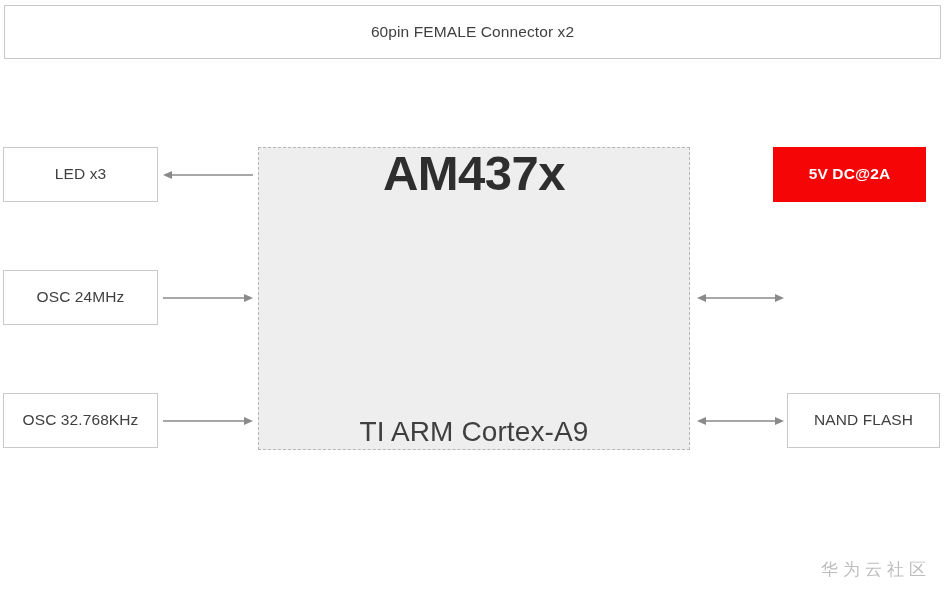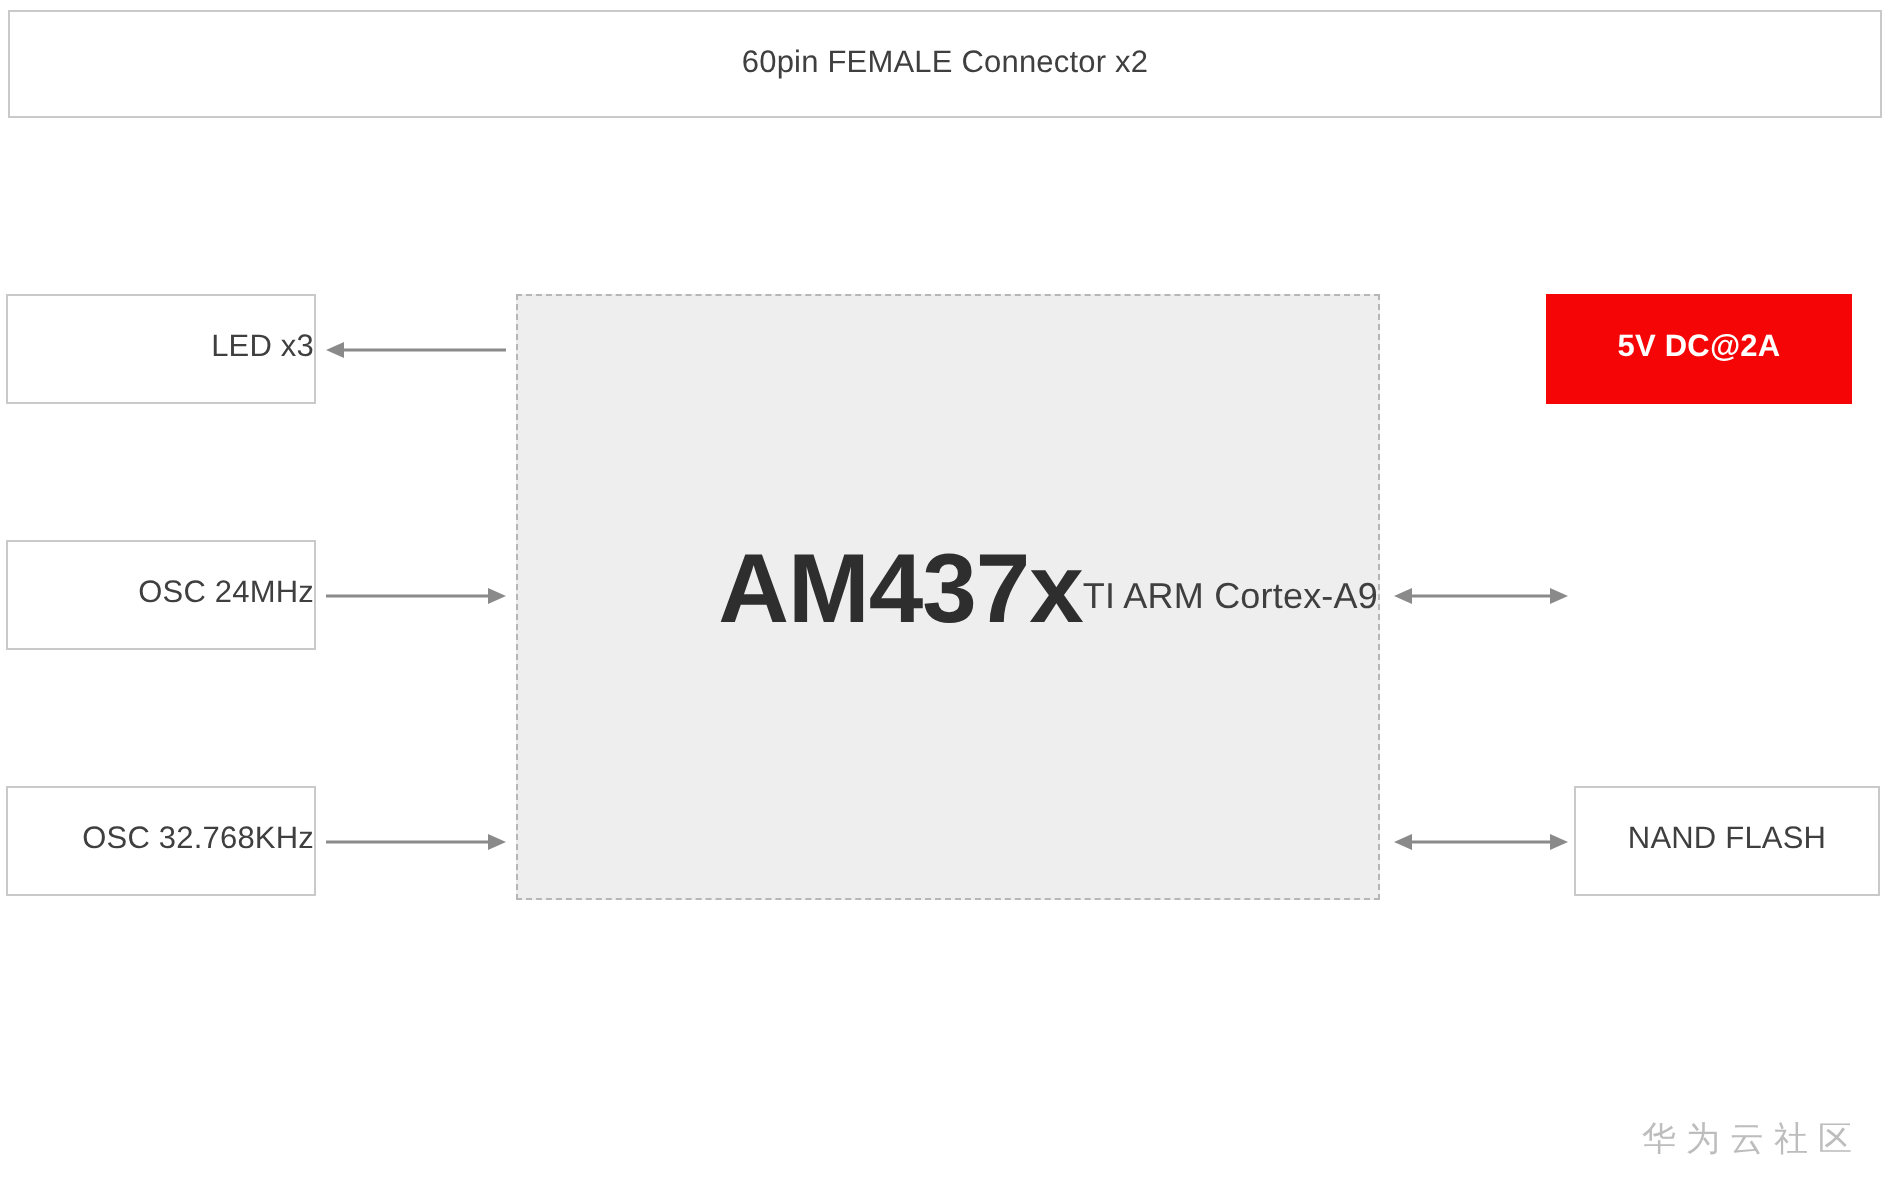--- a/index.html
+++ b/index.html
@@ -44,21 +44,21 @@
     height: 54px;
   }
   #connector-top   { top: 5px; }
   #connector-bottom{ top: 534px; }
 
   
   .periph {
     width: 155px;
     height: 55px;
   }
-  .periph-left  { left: 3px; justify-content: flex-end; }
+  .periph-left  { left: 3px; }
   .periph-right { left: 787px; width: 153px; }
 
   #box-led      { top: 147px; }
   #box-osc24    { top: 270px; }
   #box-osc32    { top: 393px; }
 
   #box-ddr3l    { top: 270px; }
   #box-nand     { top: 393px; }
 
   
@@ -78,34 +78,35 @@
   #soc-block {
     position: absolute;
     left: 258px;
     top: 147px;
     width: 432px;
     height: 303px;
     box-sizing: border-box;
     border: 1px dashed #b6b6b6;
     background: #eeeeee;
     display: flex;
+    flex-direction: column;
     align-items: center;
-    justify-content: flex-end;
+    justify-content: space-between;
   }
   #soc-title {
     color: #2e2e2e;
     font-size: 49px;
     font-weight: bold;
     letter-spacing: -0.5px;
     line-height: 1.05;
     margin-bottom: 6px;
   }
   #soc-subtitle {
     color: #3f3f3f;
-    font-size: 18px;
+    font-size: 28px;
     line-height: 1.2;
     letter-spacing: 0.1px;
   }
 
   
   .arrow {
     position: absolute;
     height: 20px;
   }
   .arrow svg { display: block; overflow: visible; }

